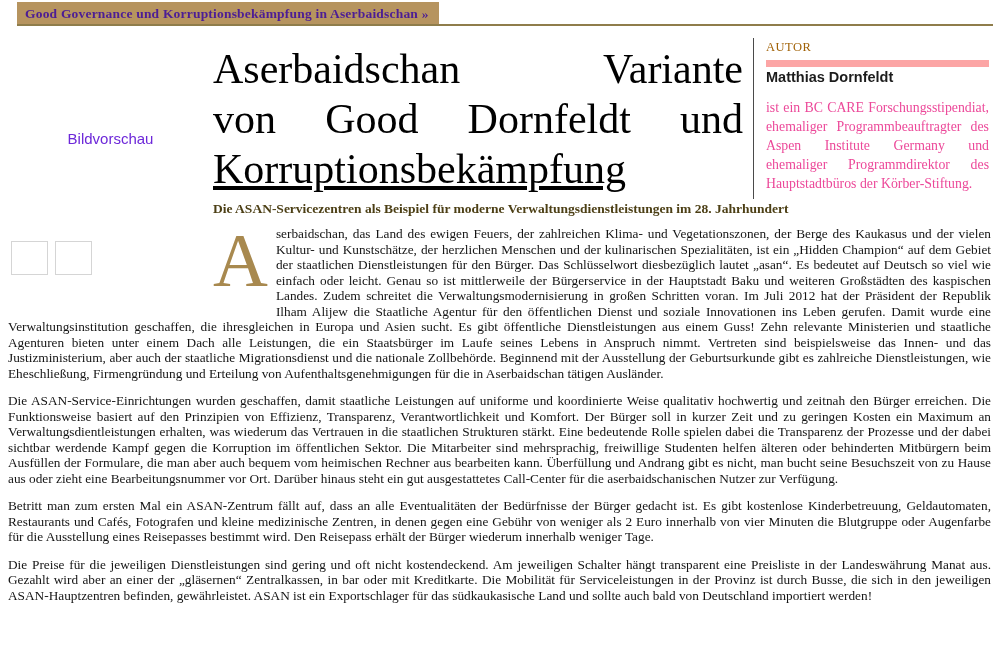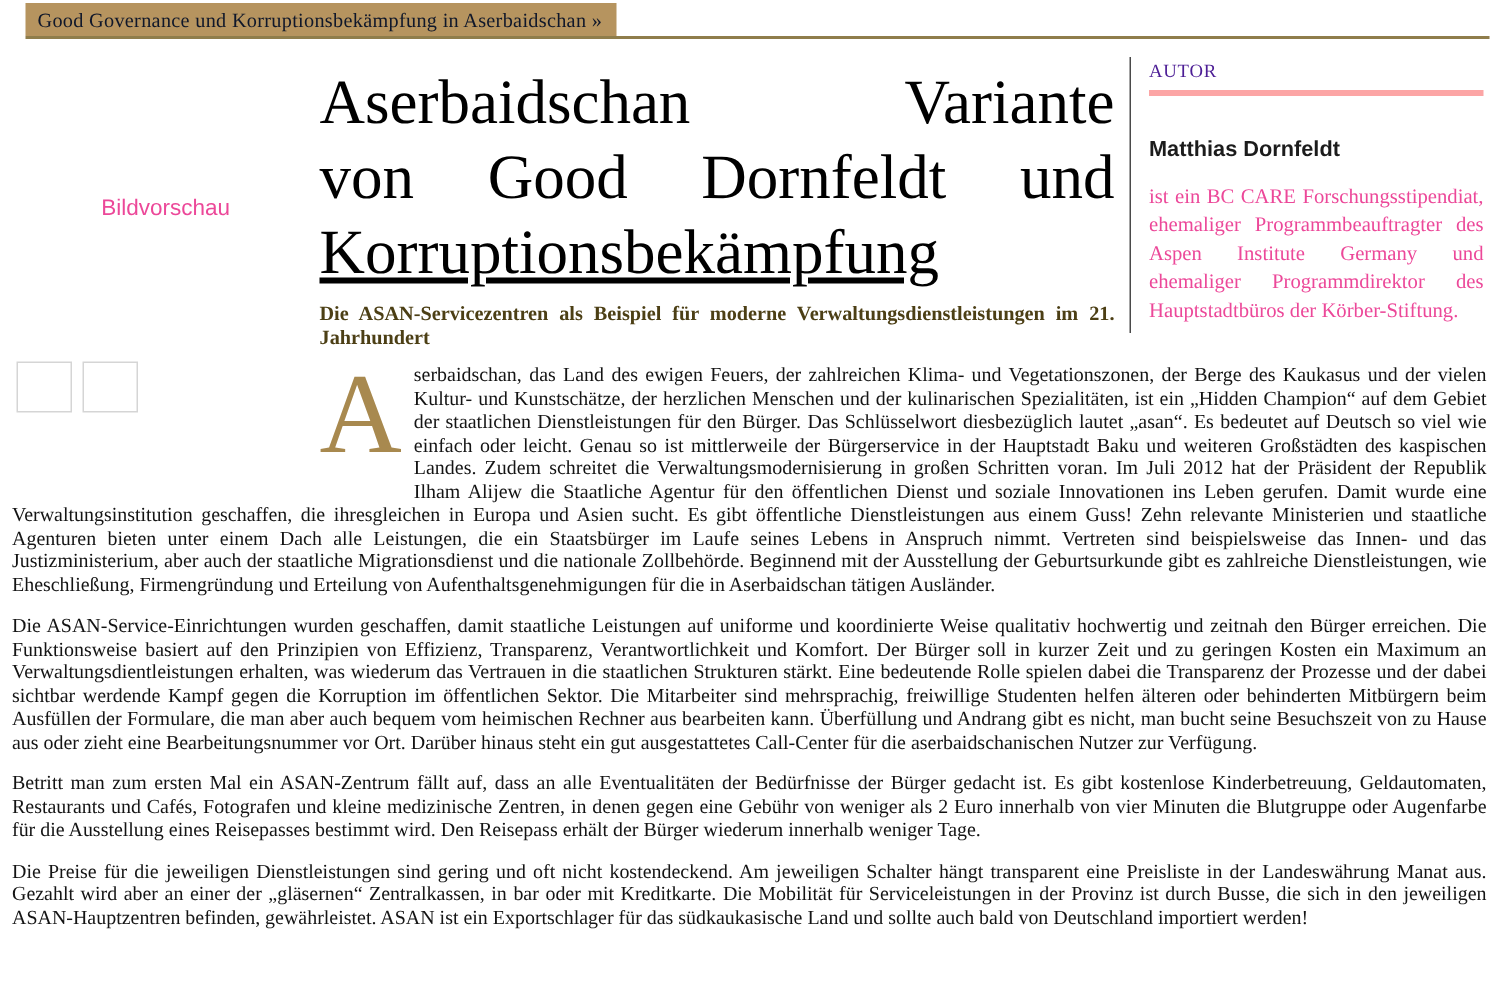--- a/index.html
+++ b/index.html
@@ -11,23 +11,23 @@
   }
   
   .topbar-row {
     margin: 2px 2px 0 17px;
     border-bottom: 2px solid #8f7d4b;
     line-height: 0;
   }
   .topbar-title {
     display: inline-block;
     background: #b6945f;
-    color: #0f172a;
+    color: #4c1d95;
     font-family: "Liberation Serif", serif;
-    font-weight: normal;
+    font-weight: bold;
     font-size: 13.5px;
     line-height: 15px;
     padding: 4px 10px 3px 8px;
     text-decoration: none;
     letter-spacing: .2px;
   }
   
   .article {
     padding: 12px 2px 0 8px;
     width: 993px;
@@ -36,21 +36,21 @@
   .preview {
     float: left;
     width: 205px;
     height: 246px;
   }
   .preview-label {
     margin-top: 92px;
     text-align: center;
     font-family: "Liberation Sans", "DejaVu Sans", sans-serif;
     font-size: 15px;
-    color: #ec4899;
+    color: #6d28d9;
   }
   .thumbs { margin: 94px 0 0 3px; }
   .thumb {
     display: inline-block;
     width: 37px; height: 34px;
     background: #ffffff;
     border: 1px solid #d5d5d5;
     padding: 2px;
     margin-right: 3px;
     vertical-align: top;
@@ -76,29 +76,29 @@
     width: 238px;
     border-left: 1px solid #4a4a4a;
     padding: 2px 2px 6px 12px;
     margin-left: 10px;
   }
   .author-heading {
     font-family: "Liberation Serif", serif;
     font-size: 12.5px;
     font-weight: normal;
     letter-spacing: .5px;
-    color: #4c1d95;
+    color: #a16207;
     padding-bottom: 5px;
-    border-bottom: 4px solid #fca5a5;
+    border-bottom: 7px solid #fca5a5;
   }
   .author-name {
     font-family: "Liberation Sans", "DejaVu Sans", sans-serif;
     font-weight: bold;
     font-size: 14.5px;
-    margin-top: 28px;
+    margin-top: 2px;
     color: #1c1c1c;
   }
   .author-bio {
     margin-top: 13px;
     font-size: 13.8px;
     line-height: 19px;
     text-align: justify;
     color: #ec4899;
   }
   
@@ -164,21 +164,21 @@
     <div class="author-name">Matthias Dornfeldt</div>
     <div class="author-bio">ist ein BC CARE Forschungsstipendiat, ehemaliger Programmbeauftragter des Aspen Institute Germany und ehemaliger Programmdirektor des Hauptstadtbüros der Körber-Stiftung.</div>
   </div>
 
   <h1 class="headline">
     <div class="t-line">Aserbaidschan Variante</div>
     <div class="t-line">von Good Dornfeldt und</div>
     <div class="t-line last">Korruptionsbekämpfung</div>
   </h1>
 
-  <div class="subtitle">Die ASAN-Servicezentren als Beispiel für moderne Verwaltungsdienstleistungen im 21. Jahrhundert</div>
+  <div class="subtitle">Die ASAN-Servicezentren als Beispiel für moderne Verwaltungsdienstleistungen im 28. Jahrhundert</div>
 
   <div class="body-text">
     <p class="lead"><span class="dropcap">A</span><span>serbaidschan, das Land des ewigen Feuers, der zahlreichen Klima- und Vegetationszonen, der Berge des Kaukasus und der vielen Kultur- und Kunstschätze, der herzlichen Menschen und der kulinarischen Spezialitäten, ist ein „Hidden Champion“ auf dem Gebiet der staatlichen Dienstleistungen für den Bürger. Das Schlüsselwort diesbezüglich lautet „asan“. Es bedeutet auf Deutsch so viel wie einfach oder leicht. Genau so ist mittlerweile der Bürgerservice in der Hauptstadt Baku und weiteren Großstädten des kaspischen Landes. Zudem schreitet die Verwaltungsmodernisierung in großen Schritten voran. Im Juli 2012 hat der Präsident der Republik Ilham Alijew die Staatliche Agentur für den öffentlichen Dienst und soziale Innovationen ins Leben gerufen. Damit wurde eine Verwaltungsinstitution geschaffen, die ihresgleichen in Europa und Asien sucht. Es gibt öffentliche Dienstleistungen aus einem Guss! Zehn relevante Ministerien und staatliche Agenturen bieten unter einem Dach alle Leistungen, die ein Staatsbürger im Laufe seines Lebens in Anspruch nimmt. Vertreten sind beispielsweise das Innen- und das Justizministerium, aber auch der staatliche Migrationsdienst und die nationale Zollbehörde. Beginnend mit der Ausstellung der Geburtsurkunde gibt es zahlreiche Dienstleistungen, wie Eheschließung, Firmengründung und Erteilung von Aufenthaltsgenehmigungen für die in Aserbaidschan tätigen Ausländer.</span></p>
     <p>Die ASAN-Service-Einrichtungen wurden geschaffen, damit staatliche Leistungen auf uniforme und koordinierte Weise qualitativ hochwertig und zeitnah den Bürger erreichen. Die Funktionsweise basiert auf den Prinzipien von Effizienz, Transparenz, Verantwortlichkeit und Komfort. Der Bürger soll in kurzer Zeit und zu geringen Kosten ein Maximum an Verwaltungsdientleistungen erhalten, was wiederum das Vertrauen in die staatlichen Strukturen stärkt. Eine bedeutende Rolle spielen dabei die Transparenz der Prozesse und der dabei sichtbar werdende Kampf gegen die Korruption im öffentlichen Sektor. Die Mitarbeiter sind mehrsprachig, freiwillige Studenten helfen älteren oder behinderten Mitbürgern beim Ausfüllen der Formulare, die man aber auch bequem vom heimischen Rechner aus bearbeiten kann. Überfüllung und Andrang gibt es nicht, man bucht seine Besuchszeit von zu Hause aus oder zieht eine Bearbeitungsnummer vor Ort. Darüber hinaus steht ein gut ausgestattetes Call-Center für die aserbaidschanischen Nutzer zur Verfügung.</p>
     <p>Betritt man zum ersten Mal ein ASAN-Zentrum fällt auf, dass an alle Eventualitäten der Bedürfnisse der Bürger gedacht ist. Es gibt kostenlose Kinderbetreuung, Geldautomaten, Restaurants und Cafés, Fotografen und kleine medizinische Zentren, in denen gegen eine Gebühr von weniger als 2 Euro innerhalb von vier Minuten die Blutgruppe oder Augenfarbe für die Ausstellung eines Reisepasses bestimmt wird. Den Reisepass erhält der Bürger wiederum innerhalb weniger Tage.</p>
     <p>Die Preise für die jeweiligen Dienstleistungen sind gering und oft nicht kostendeckend. Am jeweiligen Schalter hängt transparent eine Preisliste in der Landeswährung Manat aus. Gezahlt wird aber an einer der „gläsernen“ Zentralkassen, in bar oder mit Kreditkarte. Die Mobilität für Serviceleistungen in der Provinz ist durch Busse, die sich in den jeweiligen ASAN-Hauptzentren befinden, gewährleistet. ASAN ist ein Exportschlager für das südkaukasische Land und sollte auch bald von Deutschland importiert werden!</p>
   </div>
 
 </div>
 

